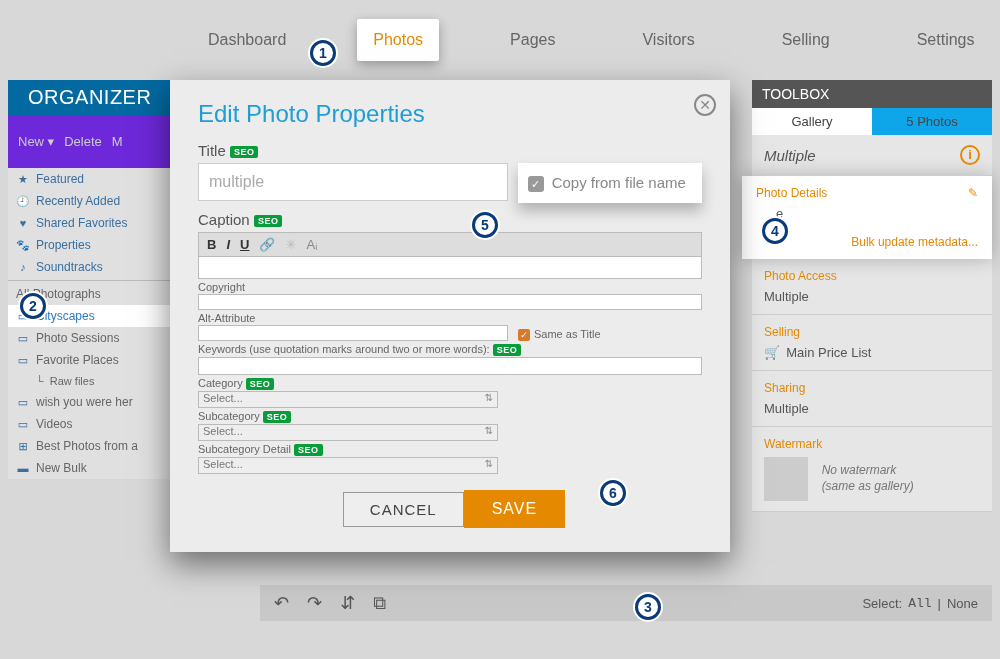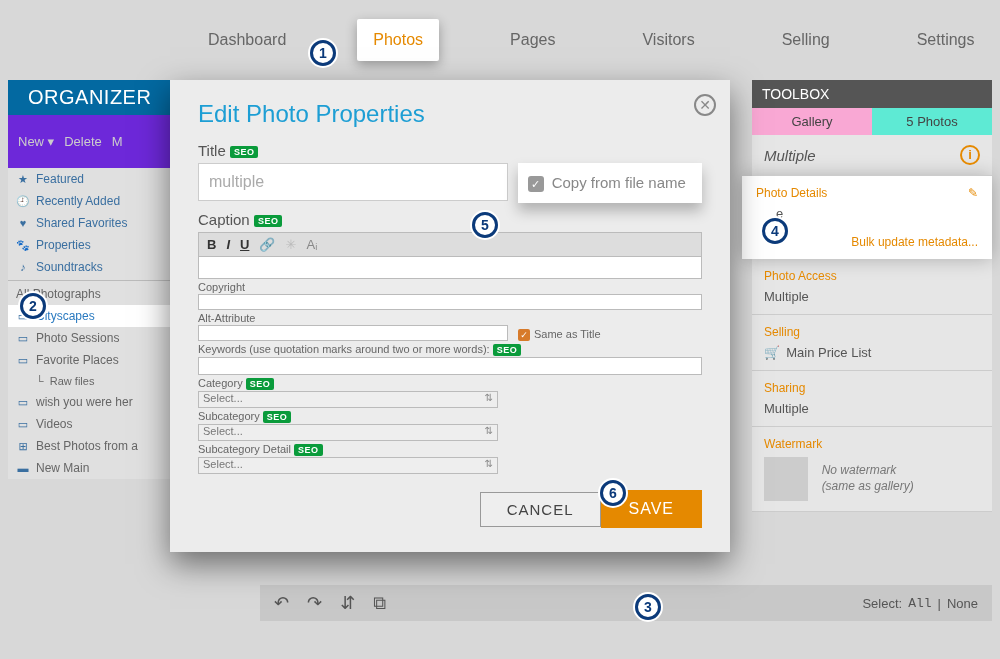--- a/index.html
+++ b/index.html
@@ -19,22 +19,22 @@
   .org-item { display:flex; align-items:center; gap:6px; padding: 4px 8px; color: #3a6fa0; font-size: 12px; }
   .org-item.muted { color: #666; }
   .org-item.sel { background: #fff; color: #2a7ac0; }
   .org-sep { border-top: 1px solid #bbb; margin: 2px 0; }
   .ico { width: 14px; height: 14px; display:inline-block; text-align:center; line-height:14px; font-size:11px; color:#3a6fa0; }
 
   
   .toolbox { position: absolute; right: 8px; top: 80px; width: 240px; }
   .toolbox-hdr { background: #555; color: #fff; padding: 6px 10px; font-size: 14px; }
   .toolbox-tabs { display:flex; }
-  .toolbox-tabs div { flex:1; text-align:center; padding:6px 4px; background:#f9a8d4; font-size:13px; color:#444; }
-  .toolbox-tabs div.alt { background:#5eead4; }
+  .toolbox-tabs div { flex:1; text-align:center; padding:6px 4px; background:#ffffff; font-size:13px; color:#444; }
+  .toolbox-tabs div.alt { background:#0ea5e9; }
   .tb-body { background:#e6e6e6; padding:0; }
   .tb-row { padding: 10px 12px; border-bottom: 1px solid #ccc; position: relative; }
   .tb-row.title-row { display:flex; justify-content:space-between; align-items:center; font-style: italic; color:#555; font-size:15px; }
   .tb-row .infoicon { width:20px;height:20px;border:2px solid #e58900;border-radius:50%;color:#e58900;font-weight:bold;text-align:center;line-height:16px;font-style:normal;font-size:13px; }
   .tb-sec-hdr { color:#e58900; font-size:12px; margin-bottom:6px; }
   .tb-link { color:#e58900; font-size:12px; }
   .pencil { color:#e58900; float:right; }
   .tb-panel-photo { background:#fff; box-shadow:0 0 18px rgba(0,0,0,0.25); margin-left:-10px; padding:10px 14px; }
   .wm-box { width:44px;height:44px;background:#ccc;display:inline-block;vertical-align:middle;margin-right:10px; }
   .wm-text { display:inline-block; vertical-align:middle; font-style:italic; color:#777; font-size:12px; line-height:1.3; }
@@ -59,21 +59,21 @@
   .copy-block { display:inline-block; background:#fff; padding:11px 16px 11px 10px; margin-left:6px; box-shadow:0 8px 14px rgba(0,0,0,0.25); vertical-align:top; color:#888; font-size:15px; }
   .cb { display:inline-block; width:16px;height:16px; background:#999; border-radius:3px; color:#fff; text-align:center; line-height:16px; font-size:11px; margin-right:8px; vertical-align:middle; }
   .rte-toolbar { background:#ddd; border:1px solid #bbb; padding:4px 8px; display:flex; gap:10px; align-items:center; }
   .rte-toolbar span { font-size:13px; font-weight:bold; color:#333; }
   .rte-area { height:22px; background:#fff; border:1px solid #bbb; border-top:none; }
   .tiny-input { width:100%; height:16px; background:#fff; border:1px solid #bbb; font-size:11px; }
   .tiny-select { width:300px; height:17px; background:#eee; border:1px solid #bbb; font-size:11px; color:#777; padding:0 4px; position:relative; }
   .tiny-select::after { content:"⇅"; position:absolute; right:4px; top:0; font-size:10px; color:#888; }
   .btn-cancel { border:1px solid #999; background:#eee; padding:8px 26px; font-size:15px; color:#444; letter-spacing:1px; cursor:pointer; }
   .btn-save { background:#e58900; color:#fff; border:none; padding:10px 28px; font-size:16px; letter-spacing:1px; cursor:pointer; }
-  .modal-footer { display:flex; justify-content:flex-end; align-items:center; margin-top:16px;padding-left:8px; }
+  .modal-footer { display:flex; justify-content:center; align-items:center; margin-top:16px;padding-left:8px; }
   .small-cb { display:inline-block; width:12px;height:12px;background:#d77a2a;color:#fff;font-size:9px;text-align:center;line-height:12px;border-radius:2px;margin-right:4px; }
 </style>
 </head>
 <body>
 
 <div class="topnav">
   <div class="tab">Dashboard</div>
   <div class="tab active">Photos</div>
   <div class="tab">Pages</div>
   <div class="tab">Visitors</div>
@@ -136,21 +136,21 @@
     <div class="org-item muted">
         <span class="ico">▭</span>
         <span>Videos</span>
       </div>
     <div class="org-item muted">
         <span class="ico">⊞</span>
         <span>Best Photos from a</span>
       </div>
     <div class="org-item muted">
         <span class="ico">▬</span>
-        <span>New Main</span>
+        <span>New Bulk</span>
       </div>
   </div>
 </div>
 
 <div class="toolbox">
   <div class="toolbox-hdr">TOOLBOX</div>
   <div class="toolbox-tabs">
     <div>Gallery</div>
     <div class="alt">5 Photos</div>
   </div>

